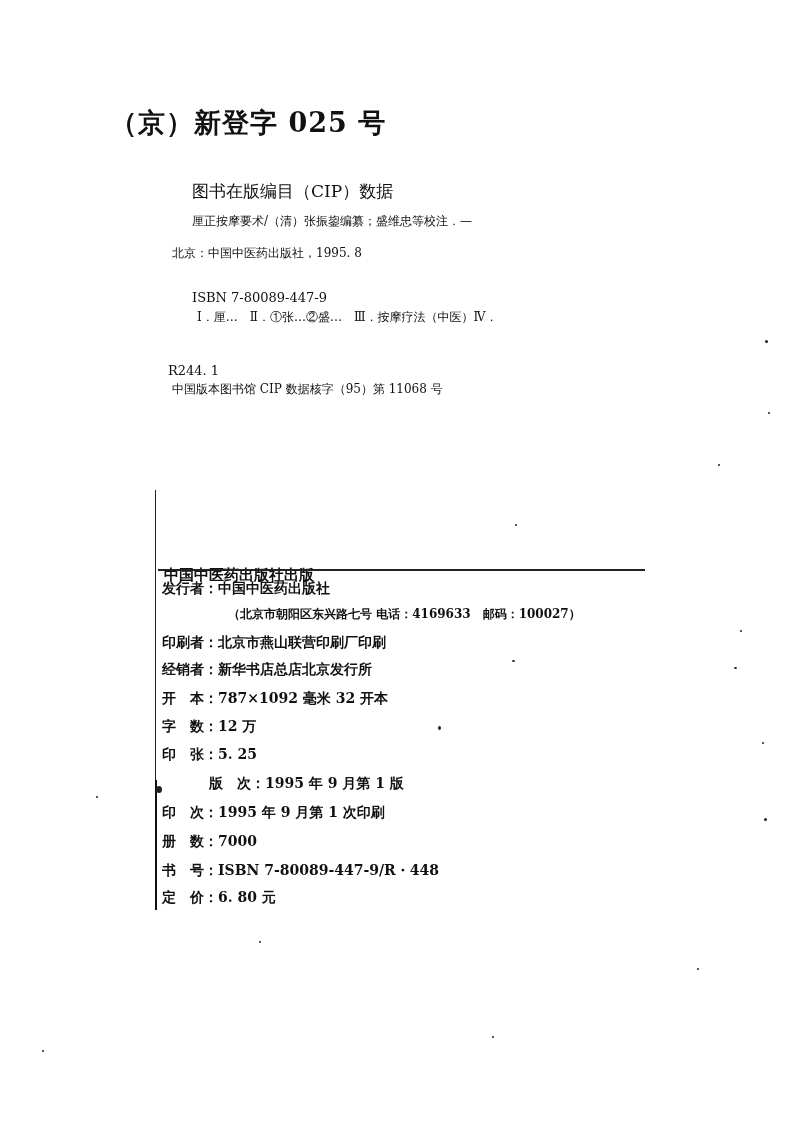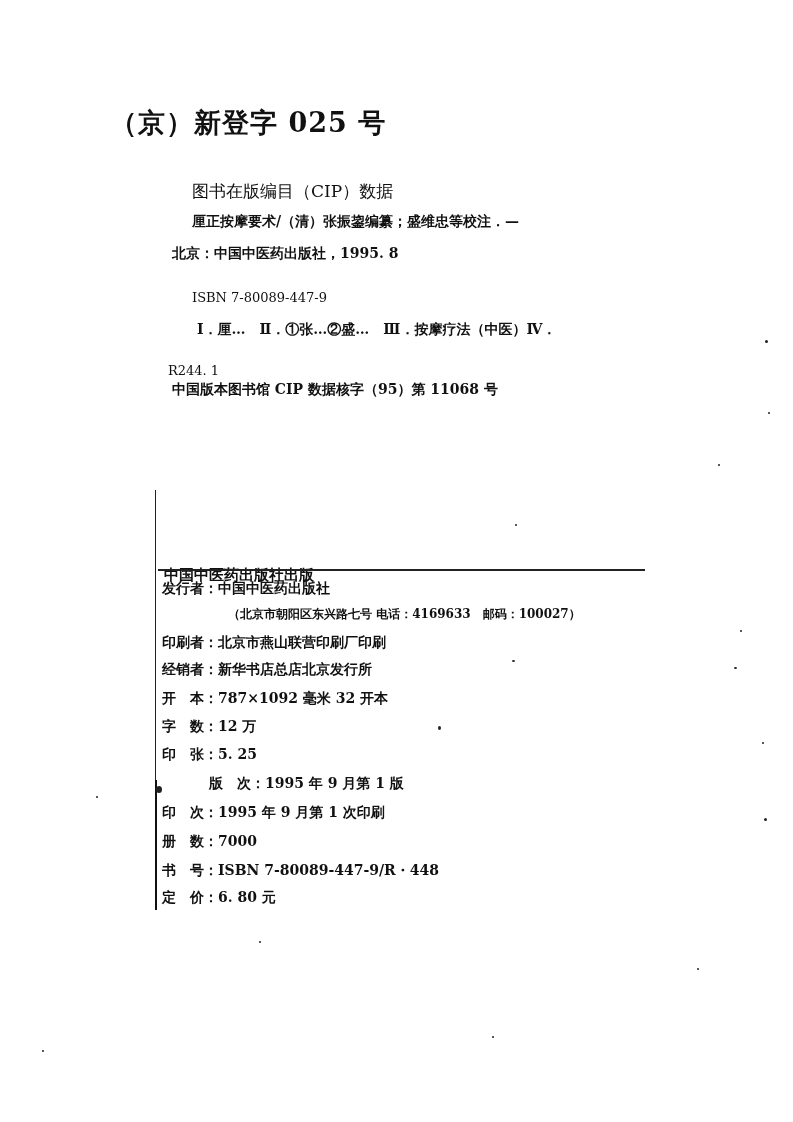--- a/index.html
+++ b/index.html
@@ -21,27 +21,27 @@
       left: 110px; top: 105px;
       font-size: 27px; font-weight: bold;
       letter-spacing: 1px;
     }
 
     .cip-title {
       left: 192px; top: 180px;
       font-size: 17px; font-weight: normal;
     }
     .cip-line {
-      font-size: 14px;
-      font-weight: bold;
+      font-size: 12px;
+      font-weight: normal;
     }
     .cip-l1 { left: 192px; top: 213px; }
     .cip-l2 { left: 172px; top: 245px; }
     .cip-l3 { left: 192px; top: 290px; font-weight: normal; font-size: 13px; }
-    .cip-l4 { left: 197px; top: 309px; margin-top: 12px; }
+    .cip-l4 { left: 197px; top: 309px; }
     .cip-l5 { left: 168px; top: 327px; font-weight: normal; font-size: 13px; margin-top: 36px; }
     .cip-l6 { left: 172px; top: 381px; }
 
     .imprint-vline {
       position: absolute;
       left: 155px; top: 490px;
       width: 1px; height: 420px;
       background: #222;
     }
     .imprint-vline-thick {

